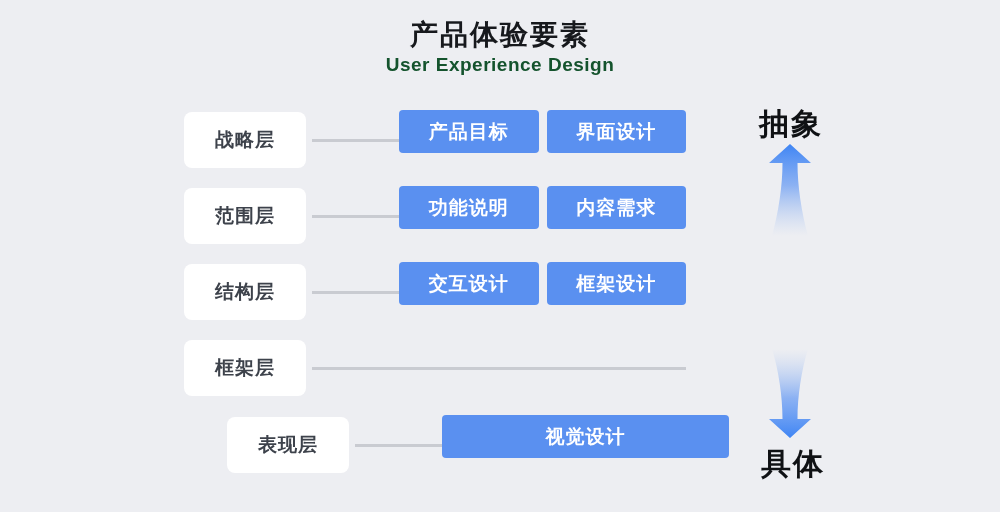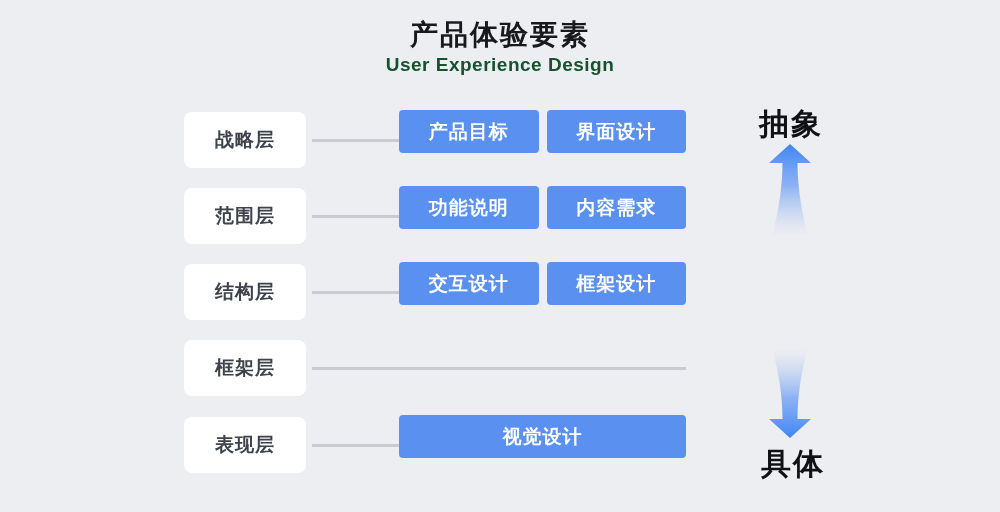--- a/index.html
+++ b/index.html
@@ -39,21 +39,21 @@
     left: 184px;
     width: 502px;
     height: 60px;
     display: flex;
     align-items: center;
   }
   .row-0 { top: 110px; }
   .row-1 { top: 186px; }
   .row-2 { top: 262px; }
   .row-3 { top: 338px; }
-  .row-4 { top: 415px; }
+  .row-4 { top: 415px; margin-left: 43px; }
   .label-box {
     width: 122px;
     height: 56px;
     flex: 0 0 122px;
     background: #FFFFFF;
     border-radius: 8px;
     display: flex;
     align-items: center;
     justify-content: center;
     font-size: 19px;

